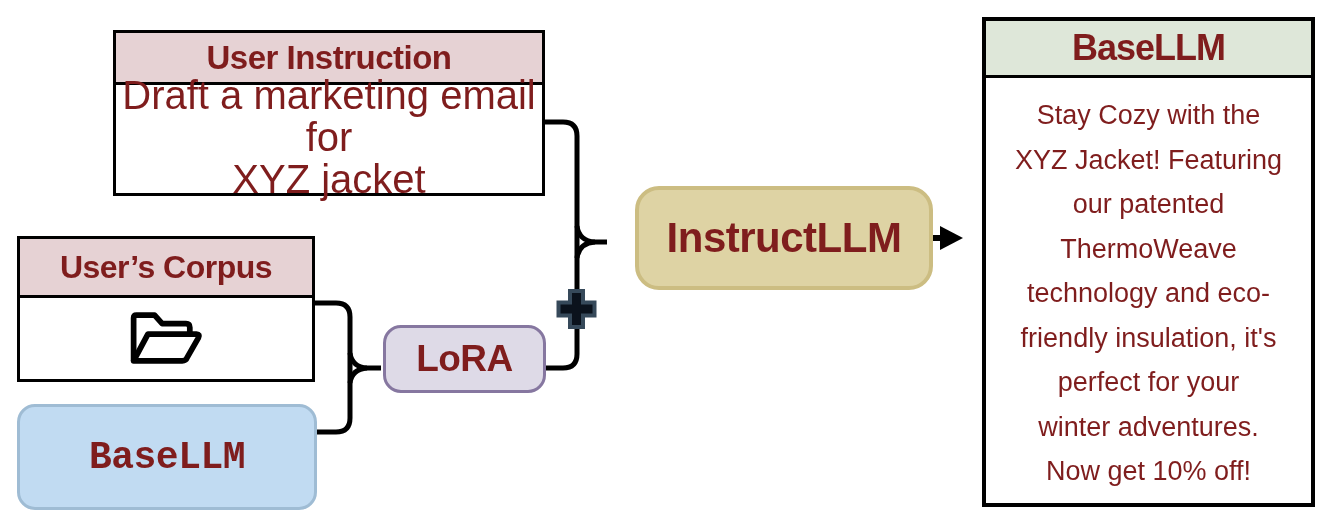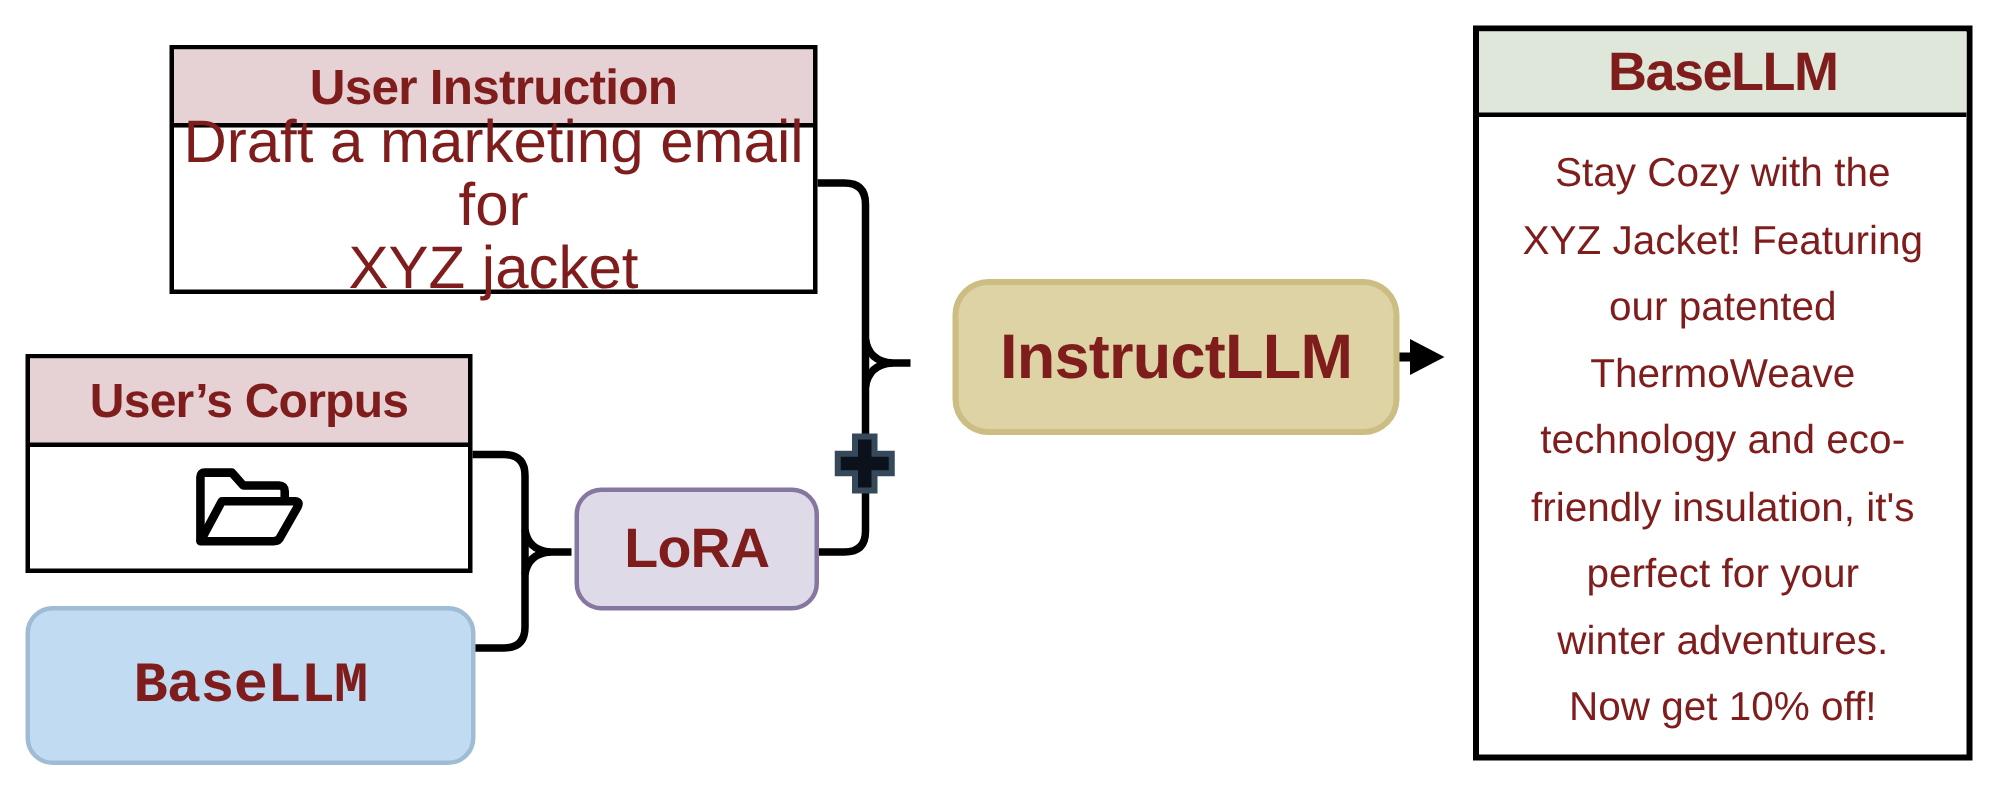--- a/index.html
+++ b/index.html
@@ -49,21 +49,21 @@
     display: flex; align-items: center; justify-content: center;
     font-weight: 600; letter-spacing: -0.5px;
   }
   #base-llm {
     left: 17px; top: 404px; width: 300px; height: 106px;
     background: #c1dbf2; border: 3.5px solid #9fbcd4; border-radius: 18px;
     font-size: 38px;
     font-family: Liberation Mono, monospace;
   }
   #lora {
-    left: 383px; top: 325px; width: 163px; height: 82px;
+    left: 383px; top: 325px; width: 163px; height: 68px;
     background: #dedae7; border: 3.5px solid #8677a0; border-radius: 18px;
     font-size: 37px;
   }
   #instruct-llm {
     left: 608px; top: 186px; width: 298px; height: 104px;
     background: #ded3a4; border: 4px solid #ccbd82; border-radius: 24px;
     font-size: 42px;
     margin-left: 27px;
   }
 

